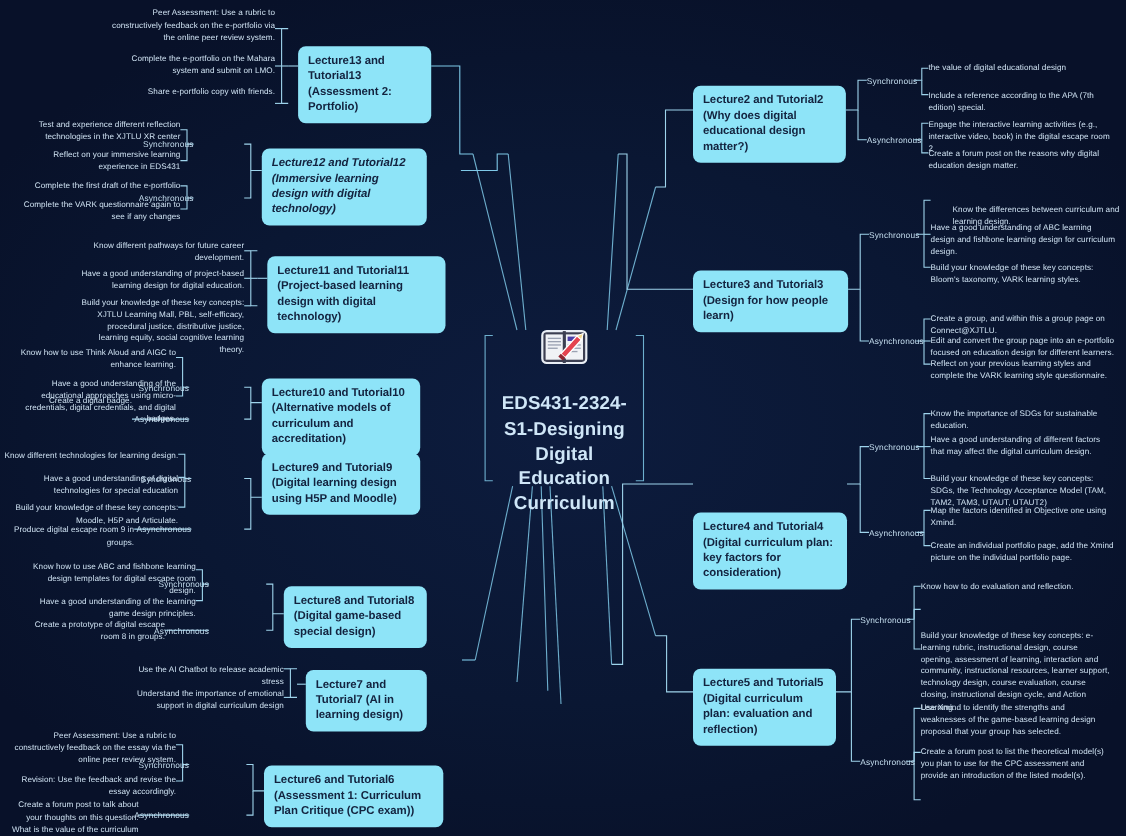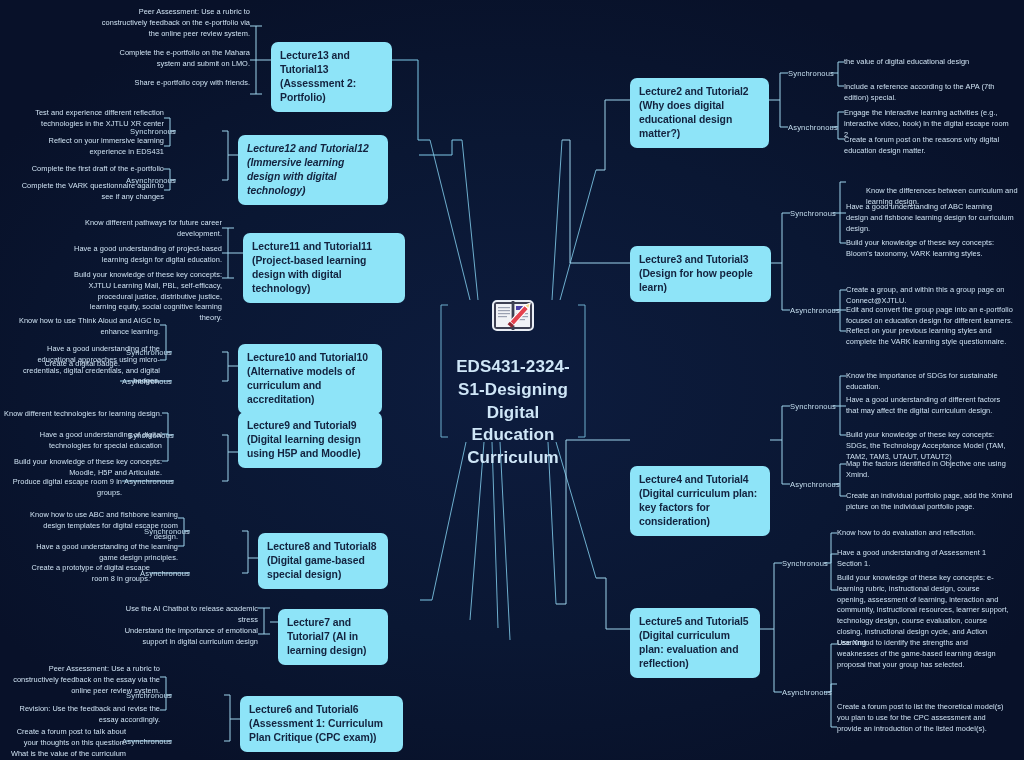--- a/index.html
+++ b/index.html
@@ -317,19 +317,18 @@
   <div class="leaf r" style="left:846px; top:305px; width:168px;">Edit and convert the group page into an e-portfolio focused on education design for different learners.</div>
   <div class="leaf r" style="left:846px; top:326px; width:168px;">Reflect on your previous learning styles and complete the VARK learning style questionnaire.</div>
 
   <div class="leaf r" style="left:846px; top:371px; width:168px;">Know the importance of SDGs for sustainable education.</div>
   <div class="leaf r" style="left:846px; top:395px; width:168px;">Have a good understanding of different factors that may affect the digital curriculum design.</div>
   <div class="leaf r" style="left:846px; top:430px; width:168px;">Build your knowledge of these key concepts: SDGs, the Technology Acceptance Model (TAM, TAM2, TAM3, UTAUT, UTAUT2)</div>
   <div class="leaf r" style="left:846px; top:491px; width:168px;">Create an individual portfolio page, add the Xmind picture on the individual portfolio page.</div>
   <div class="leaf r" style="left:846px; top:459px; width:168px;">Map the factors identified in Objective one using Xmind.</div>
 
   <div class="leaf r" style="left:837px; top:528px; width:172px;">Know how to do evaluation and reflection.</div>
-  <div class="leaf r" style="left:837px; top:548px; width:172px;">Have a good understanding of Assessment 1 Section 1.</div>
   <div class="leaf r" style="left:837px; top:573px; width:172px;">Build your knowledge of these key concepts: e-learning rubric, instructional design, course opening, assessment of learning, interaction and community, instructional resources, learner support, technology design, course evaluation, course closing, instructional design cycle, and Action Learning.</div>
   <div class="leaf r" style="left:837px; top:638px; width:172px;">Use Xmind to identify the strengths and weaknesses of the game-based learning design proposal that your group has selected.</div>
-  <div class="leaf r" style="left:837px; top:702px; width:172px;">Create a forum post to list the theoretical model(s) you plan to use for the CPC assessment and provide an introduction of the listed model(s).</div>
+  <div class="leaf r" style="left:837px; top:678px; width:172px;">Create a forum post to list the theoretical model(s) you plan to use for the CPC assessment and provide an introduction of the listed model(s).</div>
   <div class="leaf r" style="left:837px; top:722px; width:172px;margin-top:44px;">Prepare the draft of Section 1 for Assessment 1 peer review activity</div>
 
 </div>
 
 </body></html>

